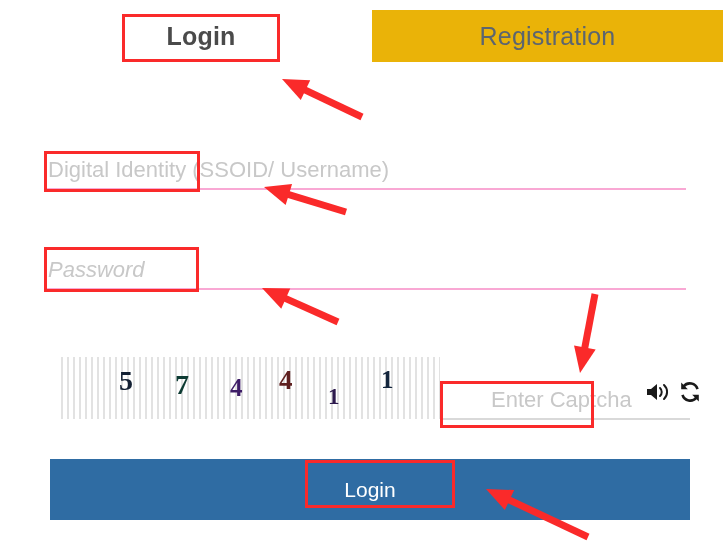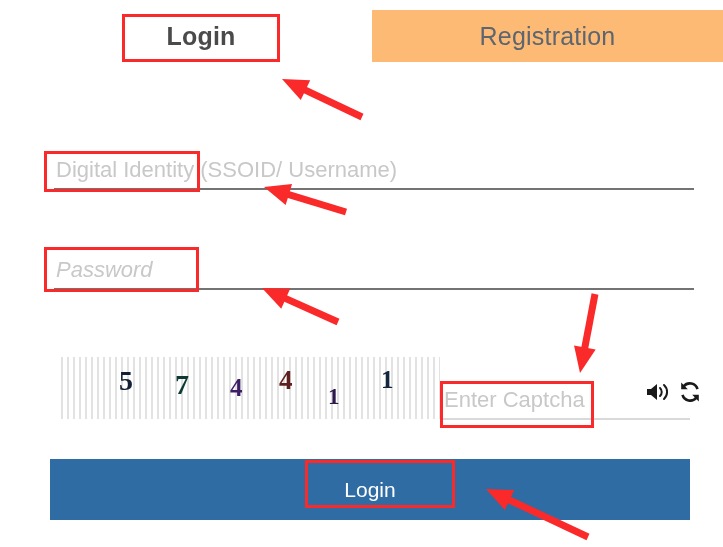--- a/index.html
+++ b/index.html
@@ -38,30 +38,30 @@
     width: 158px;
     color: #4a4a4a;
     font-weight: bold;
     background: #ffffff;
   }
   .tab-registration {
     left: 372px;
     width: 351px;
     color: #5c6570;
     font-weight: normal;
-    background: #fdba74;
+    background: #eab308;
   }
 
   
   .field {
     position: absolute;
-    left: 54px;
+    left: 46px;
     width: 640px;
     height: 40px;
-    border-bottom: 2px solid #737373;
+    border-bottom: 2px solid #f9a8d4;
   }
   .field .ph {
     position: absolute;
     left: 2px;
     bottom: 5px;
     font-size: 22px;
     color: #c8c8c8;
     white-space: nowrap;
   }
   .field-identity { top: 150px; }
@@ -97,20 +97,21 @@
     height: 40px;
     border-bottom: 2px solid #d9d9d9;
   }
   .captcha-input .ph {
     position: absolute;
     left: 4px;
     bottom: 5px;
     font-size: 22px;
     color: #c8c8c8;
     white-space: nowrap;
+    padding-left: 47px;
   }
 
   .captcha-icons {
     position: absolute;
     left: 645px;
     top: 378px;
     width: 60px;
     height: 28px;
     display: flex;
     align-items: center;

